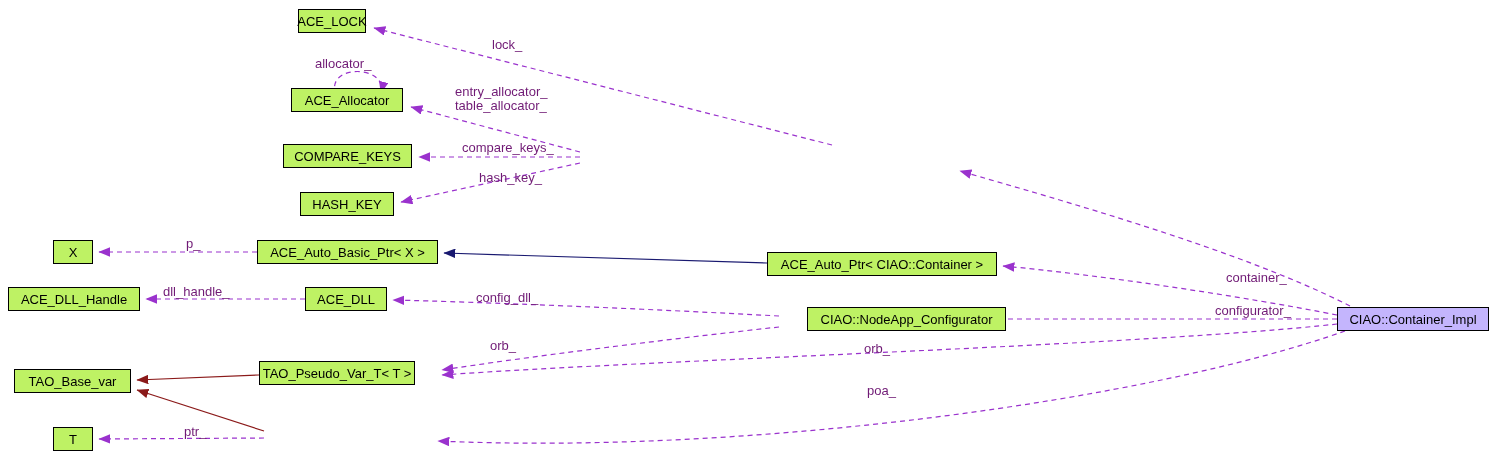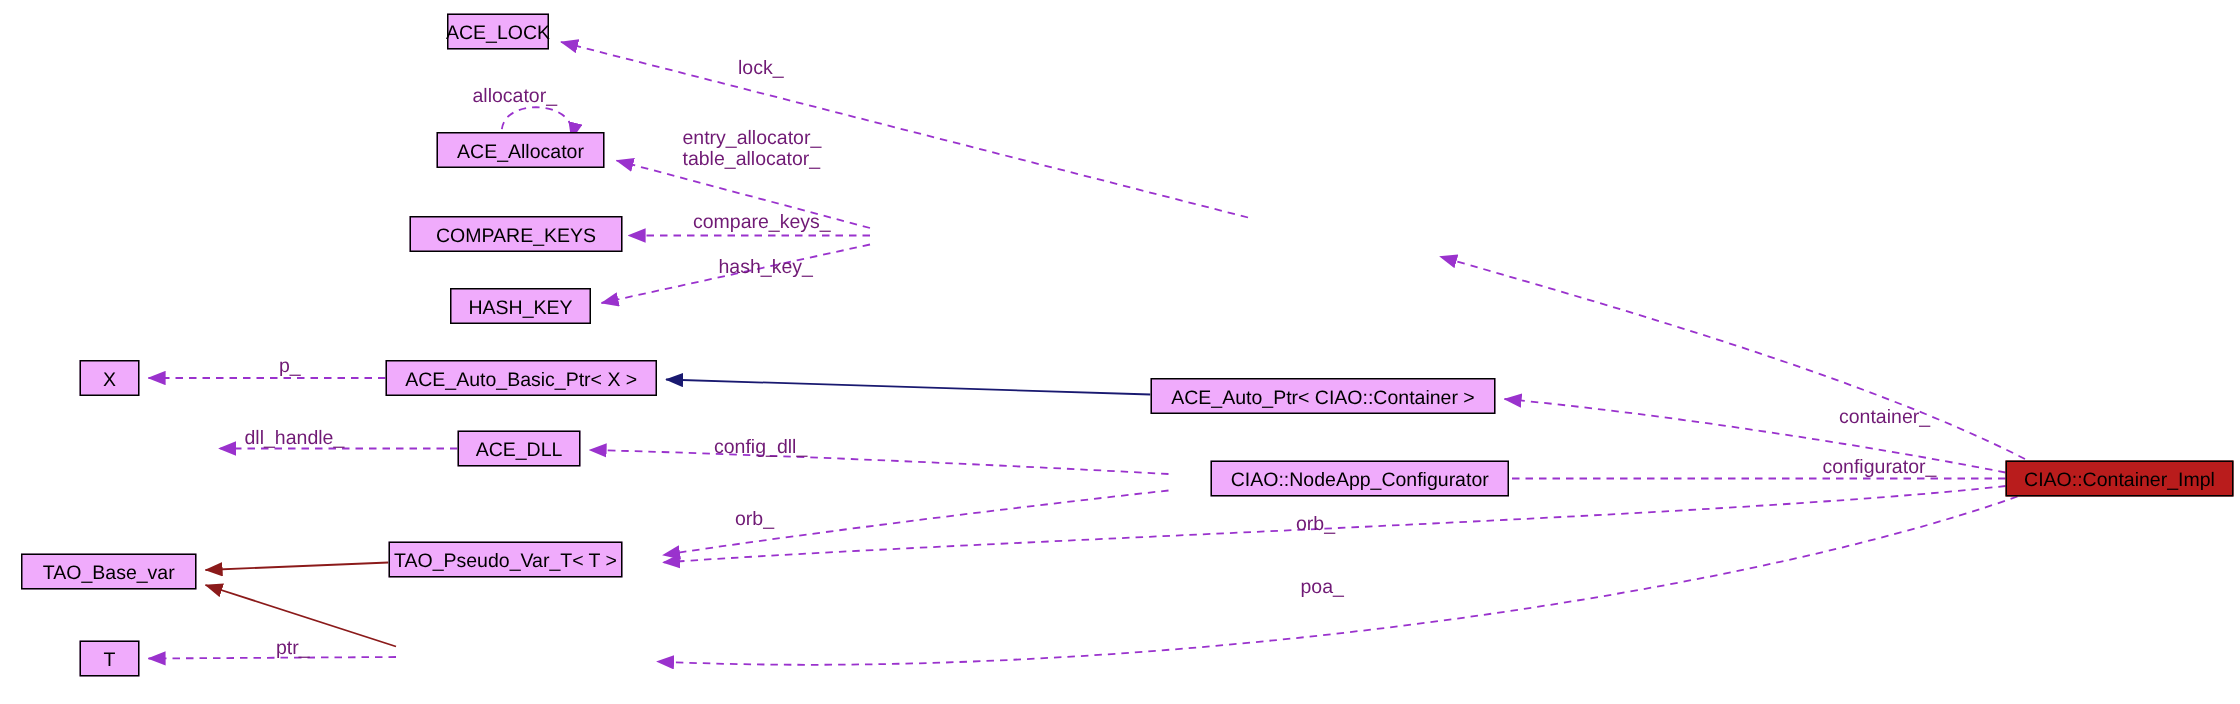--- a/index.html
+++ b/index.html
@@ -24,31 +24,31 @@
     line-height: 14px;
     color: #701a75;
     white-space: nowrap;
   }
   .elabel.center { text-align: center; }
   .node {
     position: absolute;
     z-index: 3;
     height: 24px;
     border: 1px solid #000000;
-    background: #f0abfc;
+    background: #bef264;
     color: #000000;
     font-size: 13px;
     display: flex;
     align-items: center;
     justify-content: center;
     white-space: nowrap;
     cursor: pointer;
   }
   .node.highlight {
-    background: #b91c1c;
+    background: #c4b5fd;
     cursor: default;
   }
   path.use {
     fill: none;
     stroke: #9a32cd;
     stroke-width: 1.2;
     stroke-dasharray: 5 4;
   }
   path.solid-blue {
     fill: none;
@@ -112,25 +112,26 @@
   <div class="elabel" style="left:163px;top:285px">dll_handle_</div>
   <div class="elabel" style="left:476px;top:291px">config_dll_</div>
   <div class="elabel" style="left:1215px;top:304px">configurator_</div>
   <div class="elabel" style="left:490px;top:339px">orb_</div>
   <div class="elabel" style="left:864px;top:342px">orb_</div>
   <div class="elabel" style="left:867px;top:384px">poa_</div>
   <div class="elabel" style="left:184px;top:425px">ptr_</div>
 
   <div class="node" style="left:298px;top:9px;width:68px">ACE_LOCK</div>
   <div class="node" style="left:291px;top:88px;width:112px">ACE_Allocator</div>
-  <div class="node" style="left:273px;top:144px;width:142px">COMPARE_KEYS</div>
+  <div class="node" style="left:283px;top:144px;width:129px">COMPARE_KEYS</div>
   <div class="node" style="left:300px;top:192px;width:94px">HASH_KEY</div>
   <div class="node" style="left:53px;top:240px;width:40px">X</div>
   <div class="node" style="left:767px;top:252px;width:230px">ACE_Auto_Ptr&lt; CIAO::Container &gt;</div>
   <div class="node" style="left:257px;top:240px;width:181px">ACE_Auto_Basic_Ptr&lt; X &gt;</div>
+  <div class="node" style="left:8px;top:287px;width:132px">ACE_DLL_Handle</div>
   <div class="node" style="left:305px;top:287px;width:82px">ACE_DLL</div>
   <div class="node" style="left:807px;top:307px;width:199px">CIAO::NodeApp_Configurator</div>
   <div class="node" style="left:14px;top:369px;width:117px">TAO_Base_var</div>
   <div class="node" style="left:259px;top:361px;width:156px">TAO_Pseudo_Var_T&lt; T &gt;</div>
   <div class="node" style="left:53px;top:427px;width:40px">T</div>
   <div class="node highlight" style="left:1337px;top:307px;width:152px">CIAO::Container_Impl</div>
 
 </div>
 
 </body></html>

